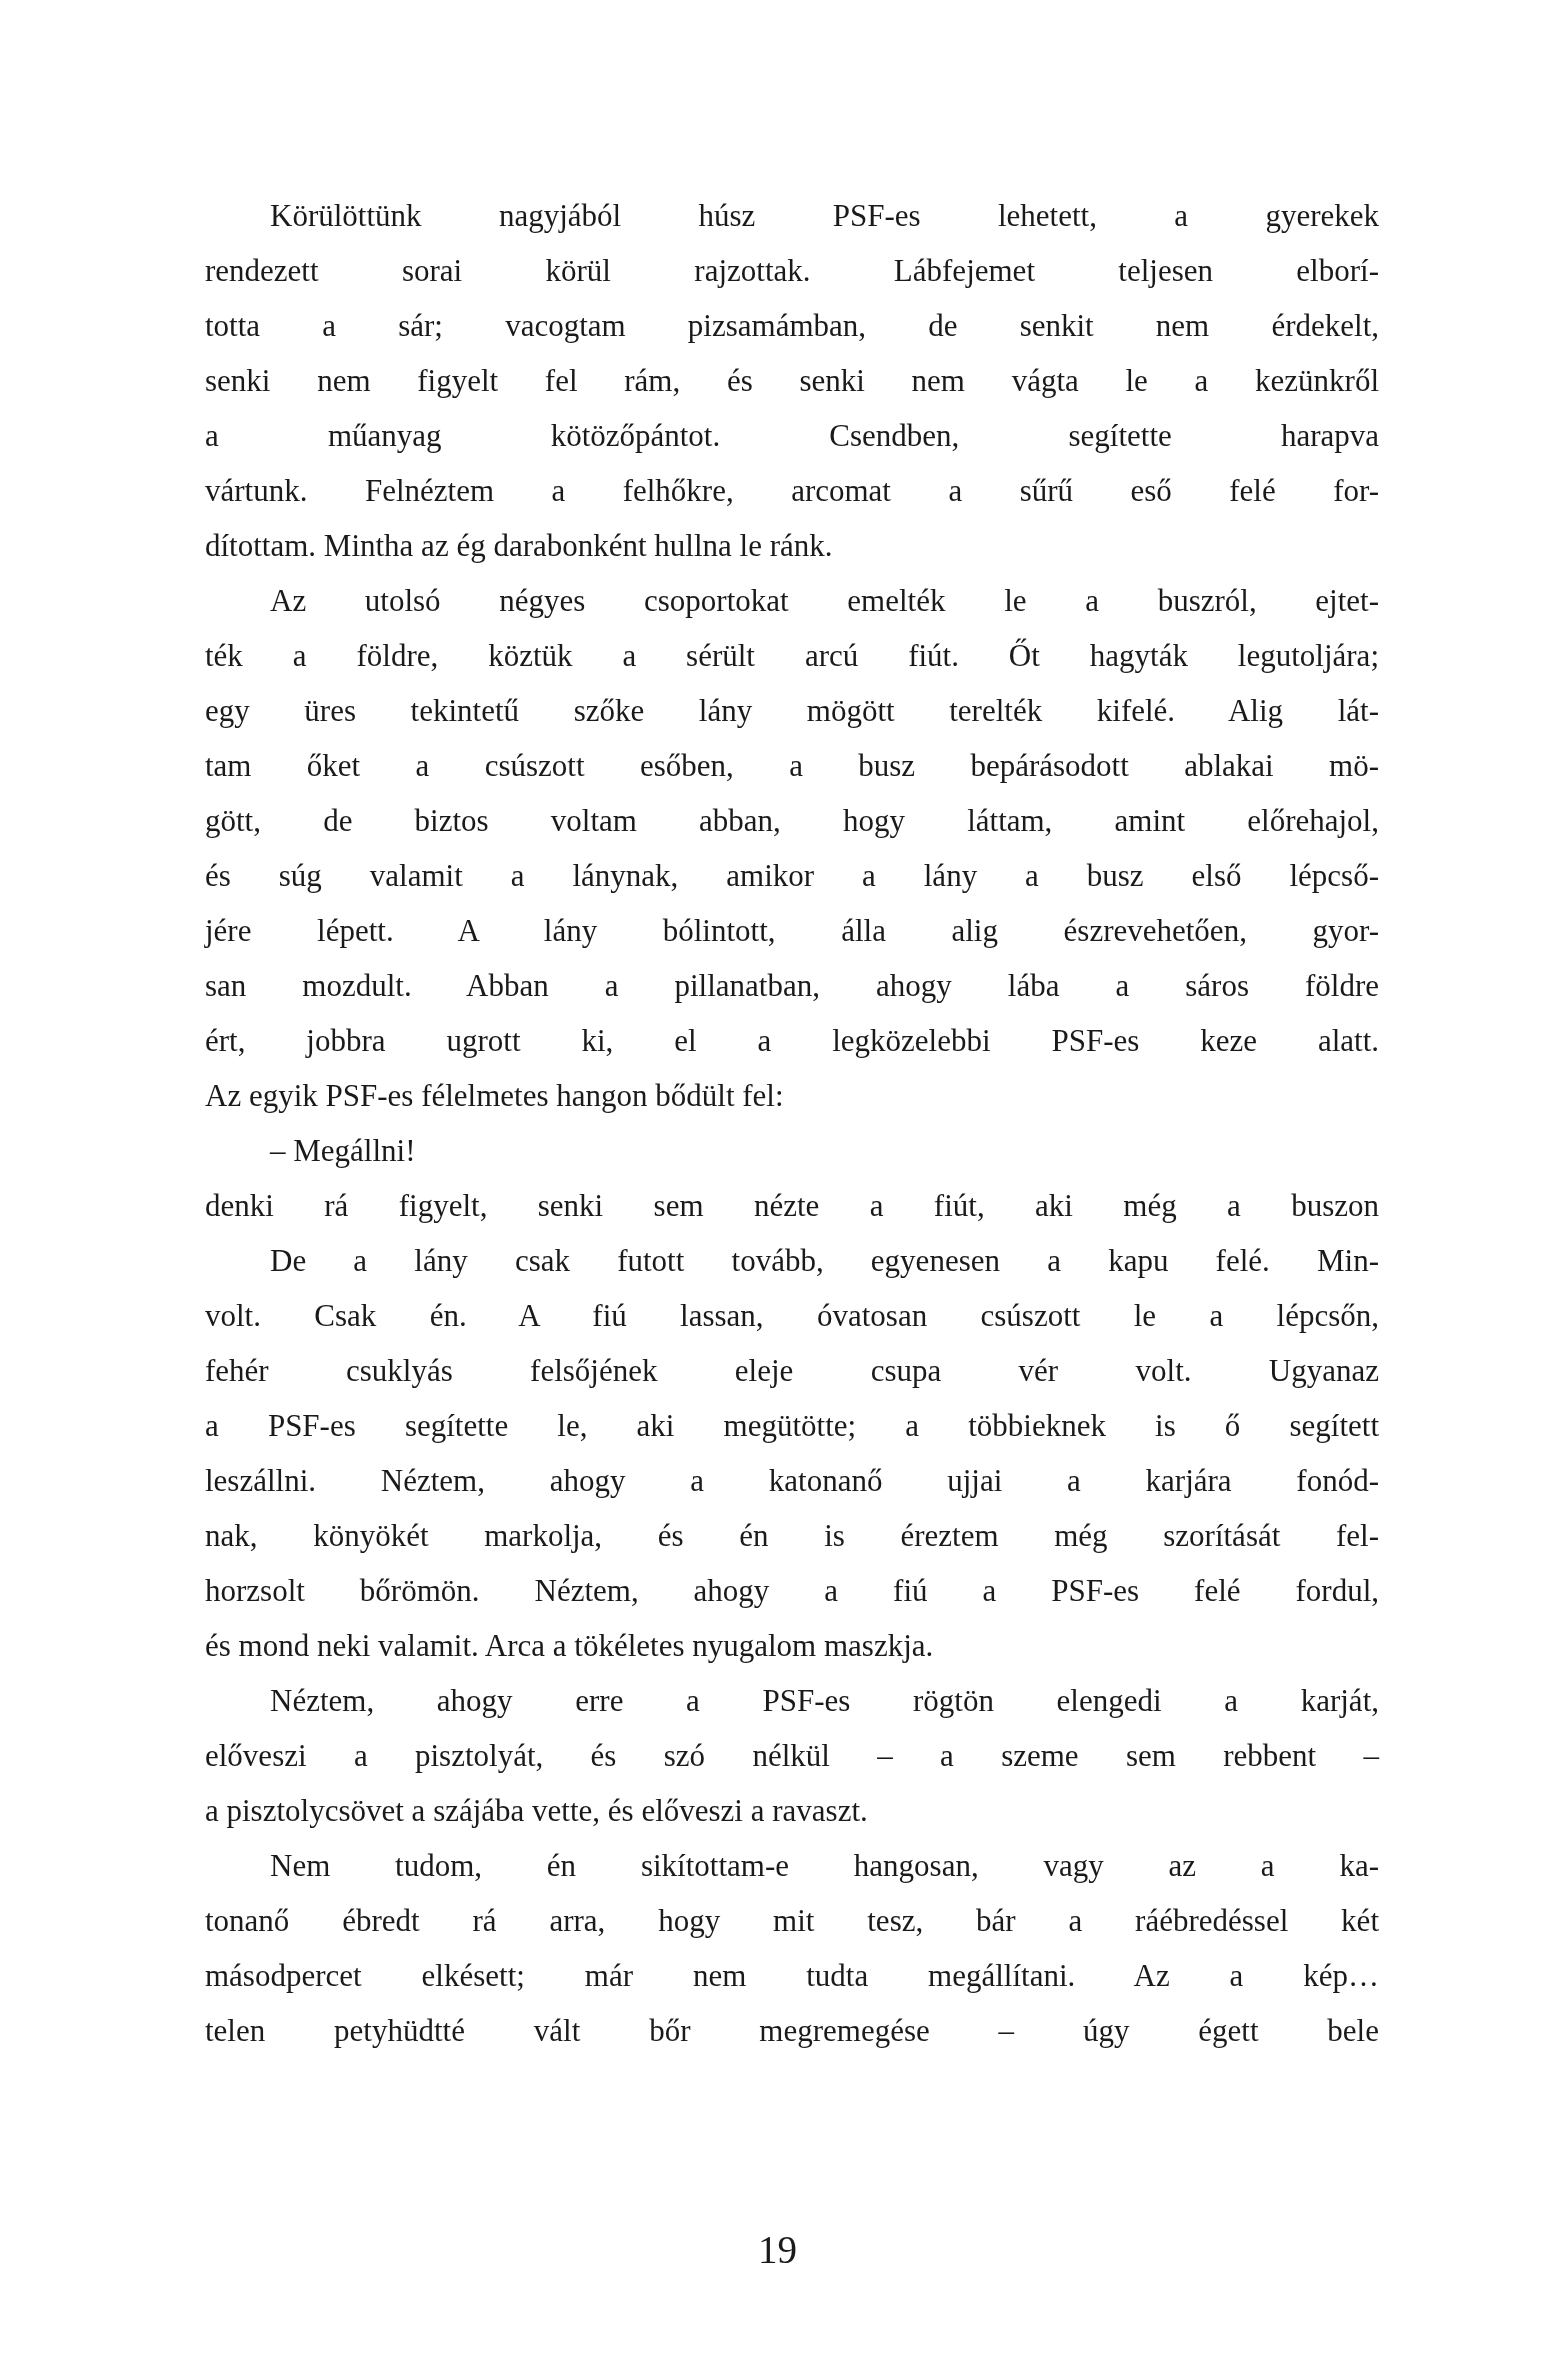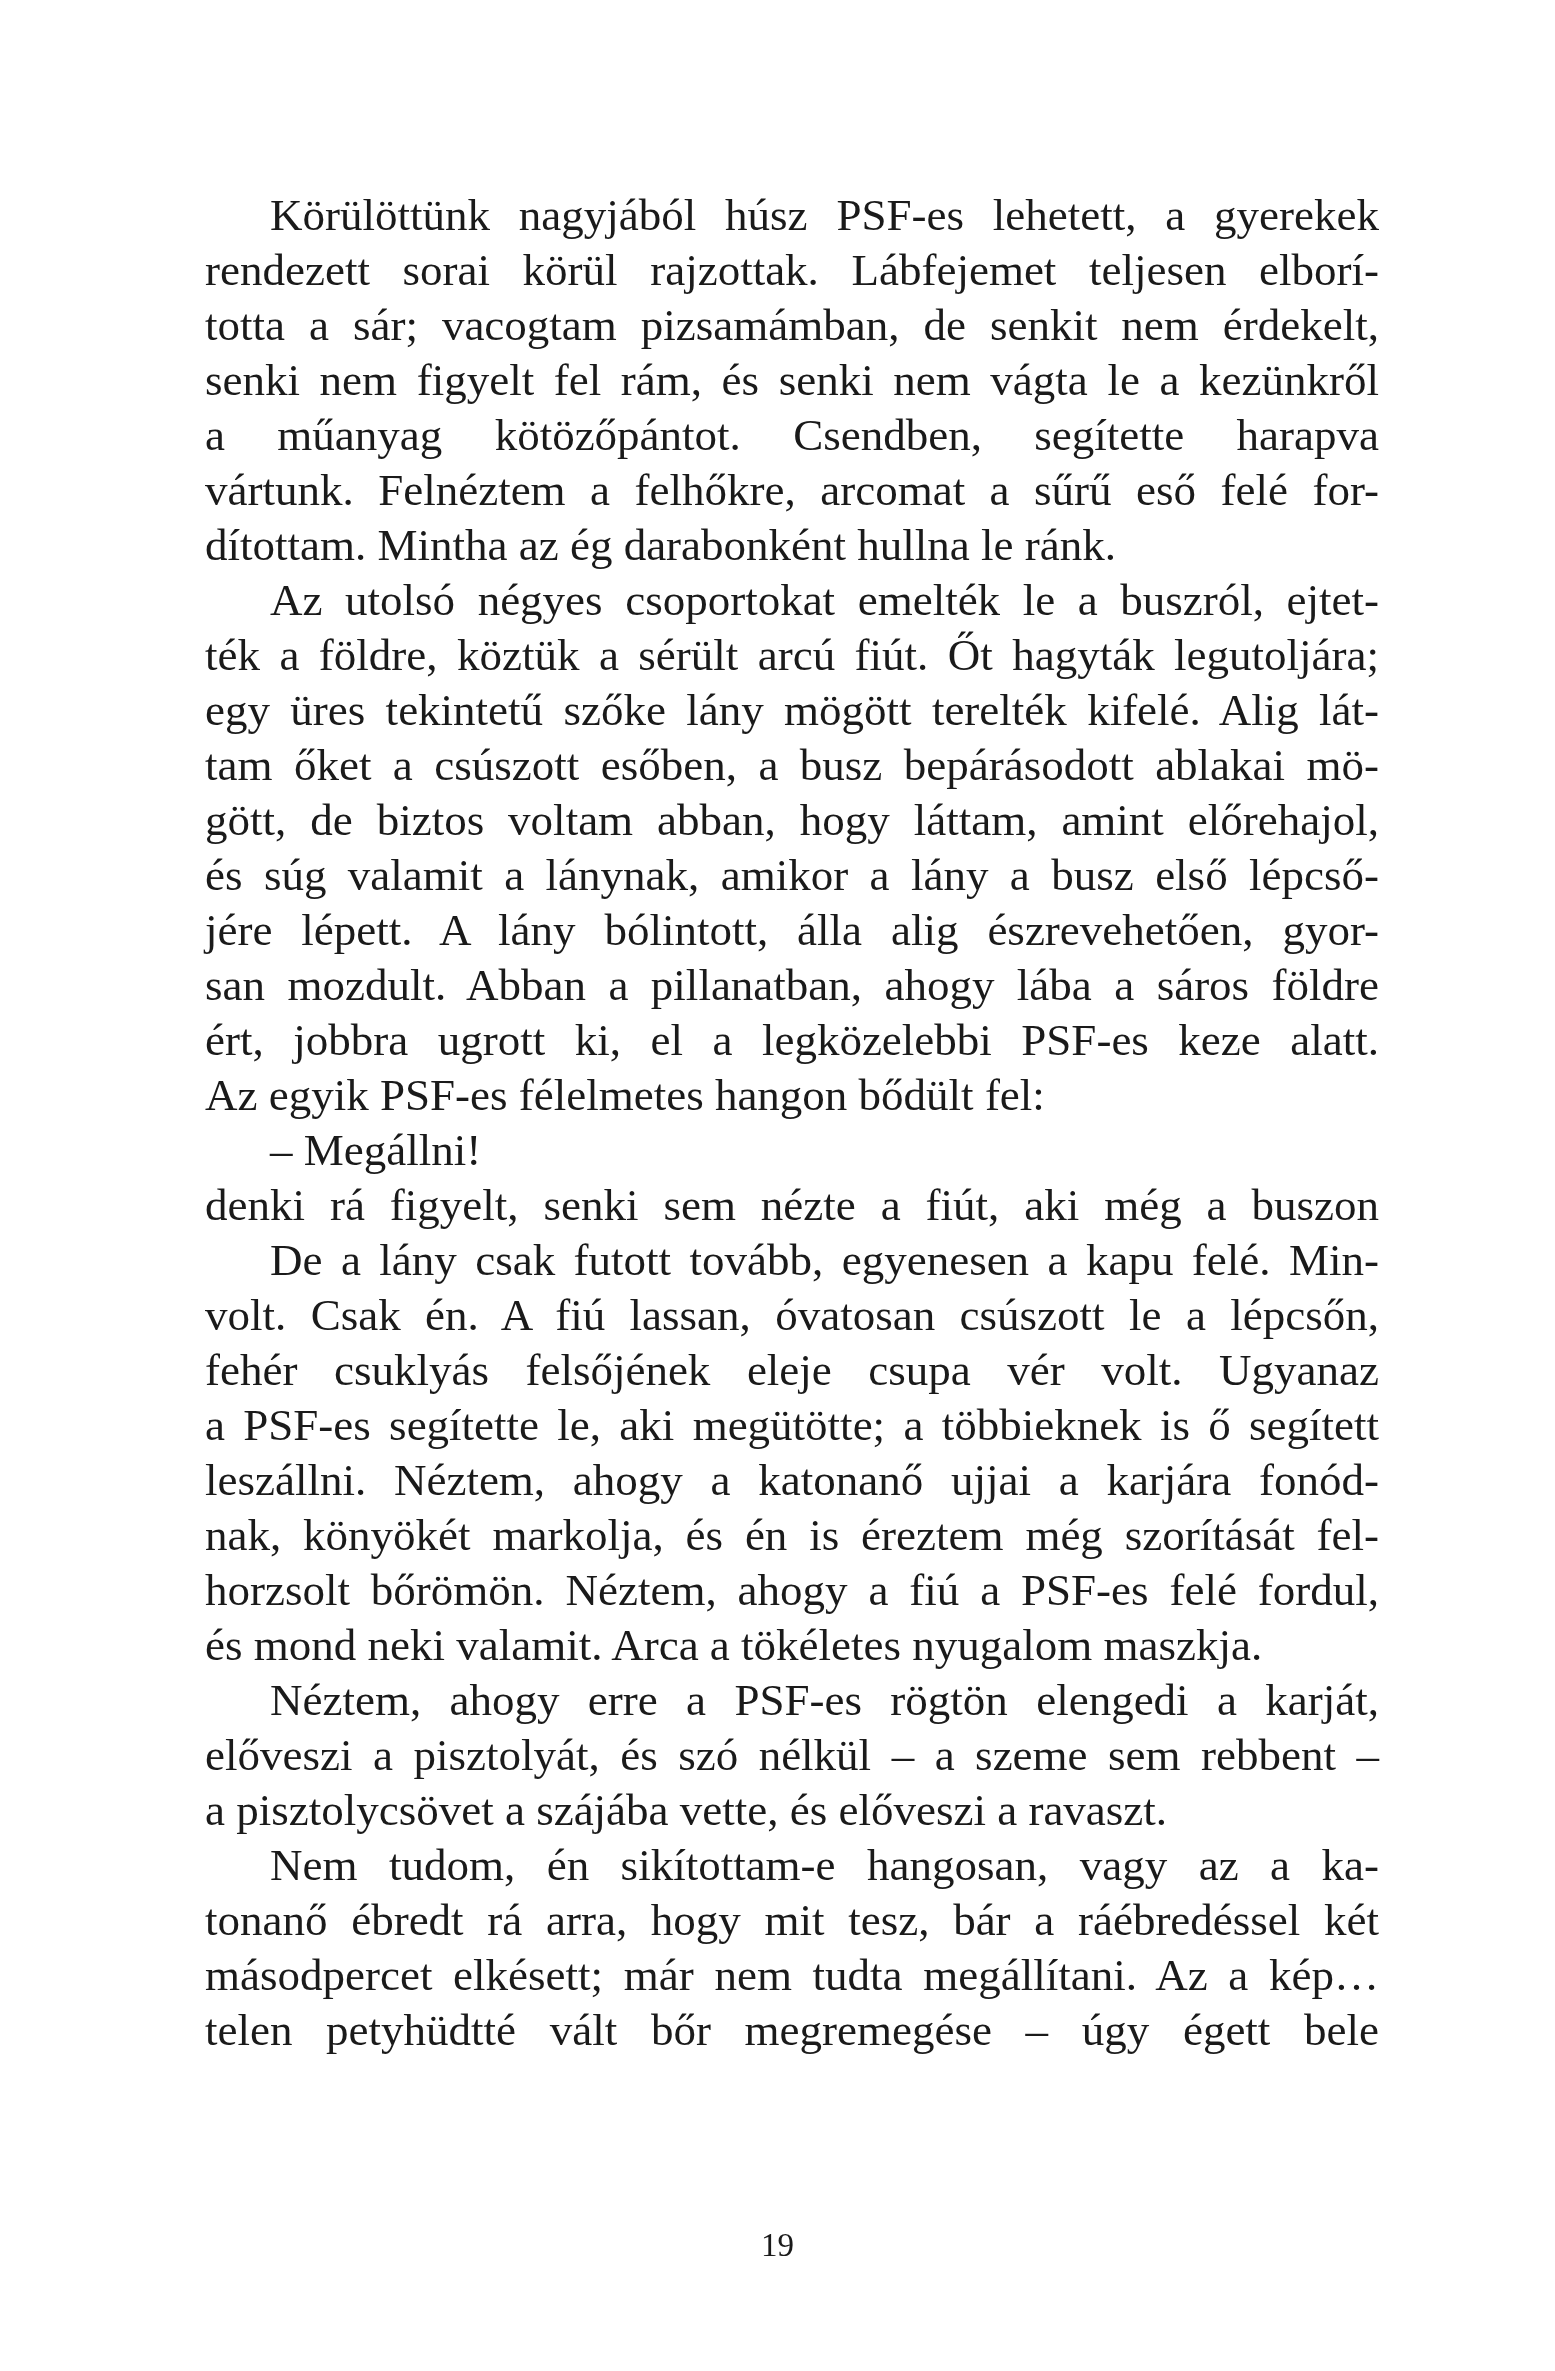--- a/index.html
+++ b/index.html
@@ -3,41 +3,41 @@
 <meta charset="utf-8">
 <style>
   html, body { margin: 0; padding: 0; background: #ffffff; }
   body { width: 1555px; height: 2372px; position: relative; overflow: hidden; }
   .page {
     position: absolute;
     left: 205px;
     top: 188px;
     width: 1174px;
     font-family: "Liberation Serif", "DejaVu Serif", serif;
-    font-size: 45px;
+    font-size: 31px;
     color: #1a1a1a;
   }
   .line {
     display: block;
     height: 55px;
     line-height: 55px;
     white-space: nowrap;
     text-align: justify;
     text-align-last: justify;
     overflow: visible;
   }
   .line.last { text-align-last: left; }
   .line.indent { text-indent: 65px; }
   .page-number {
     position: absolute;
     left: 0; right: 0;
     top: 2227px;
     text-align: center;
     font-family: "Liberation Serif", "DejaVu Serif", serif;
-    font-size: 33px;
+    font-size: 39px;
     color: #1a1a1a;
   }
 </style>
 </head>
 <body>
 
 <div class="page" id="page-body">
     <div>
       <span class="line indent">Körülöttünk nagyjából húsz PSF-es lehetett, a gyerekek</span>
       <span class="line">rendezett sorai körül rajzottak. Lábfejemet teljesen elborí-</span>

